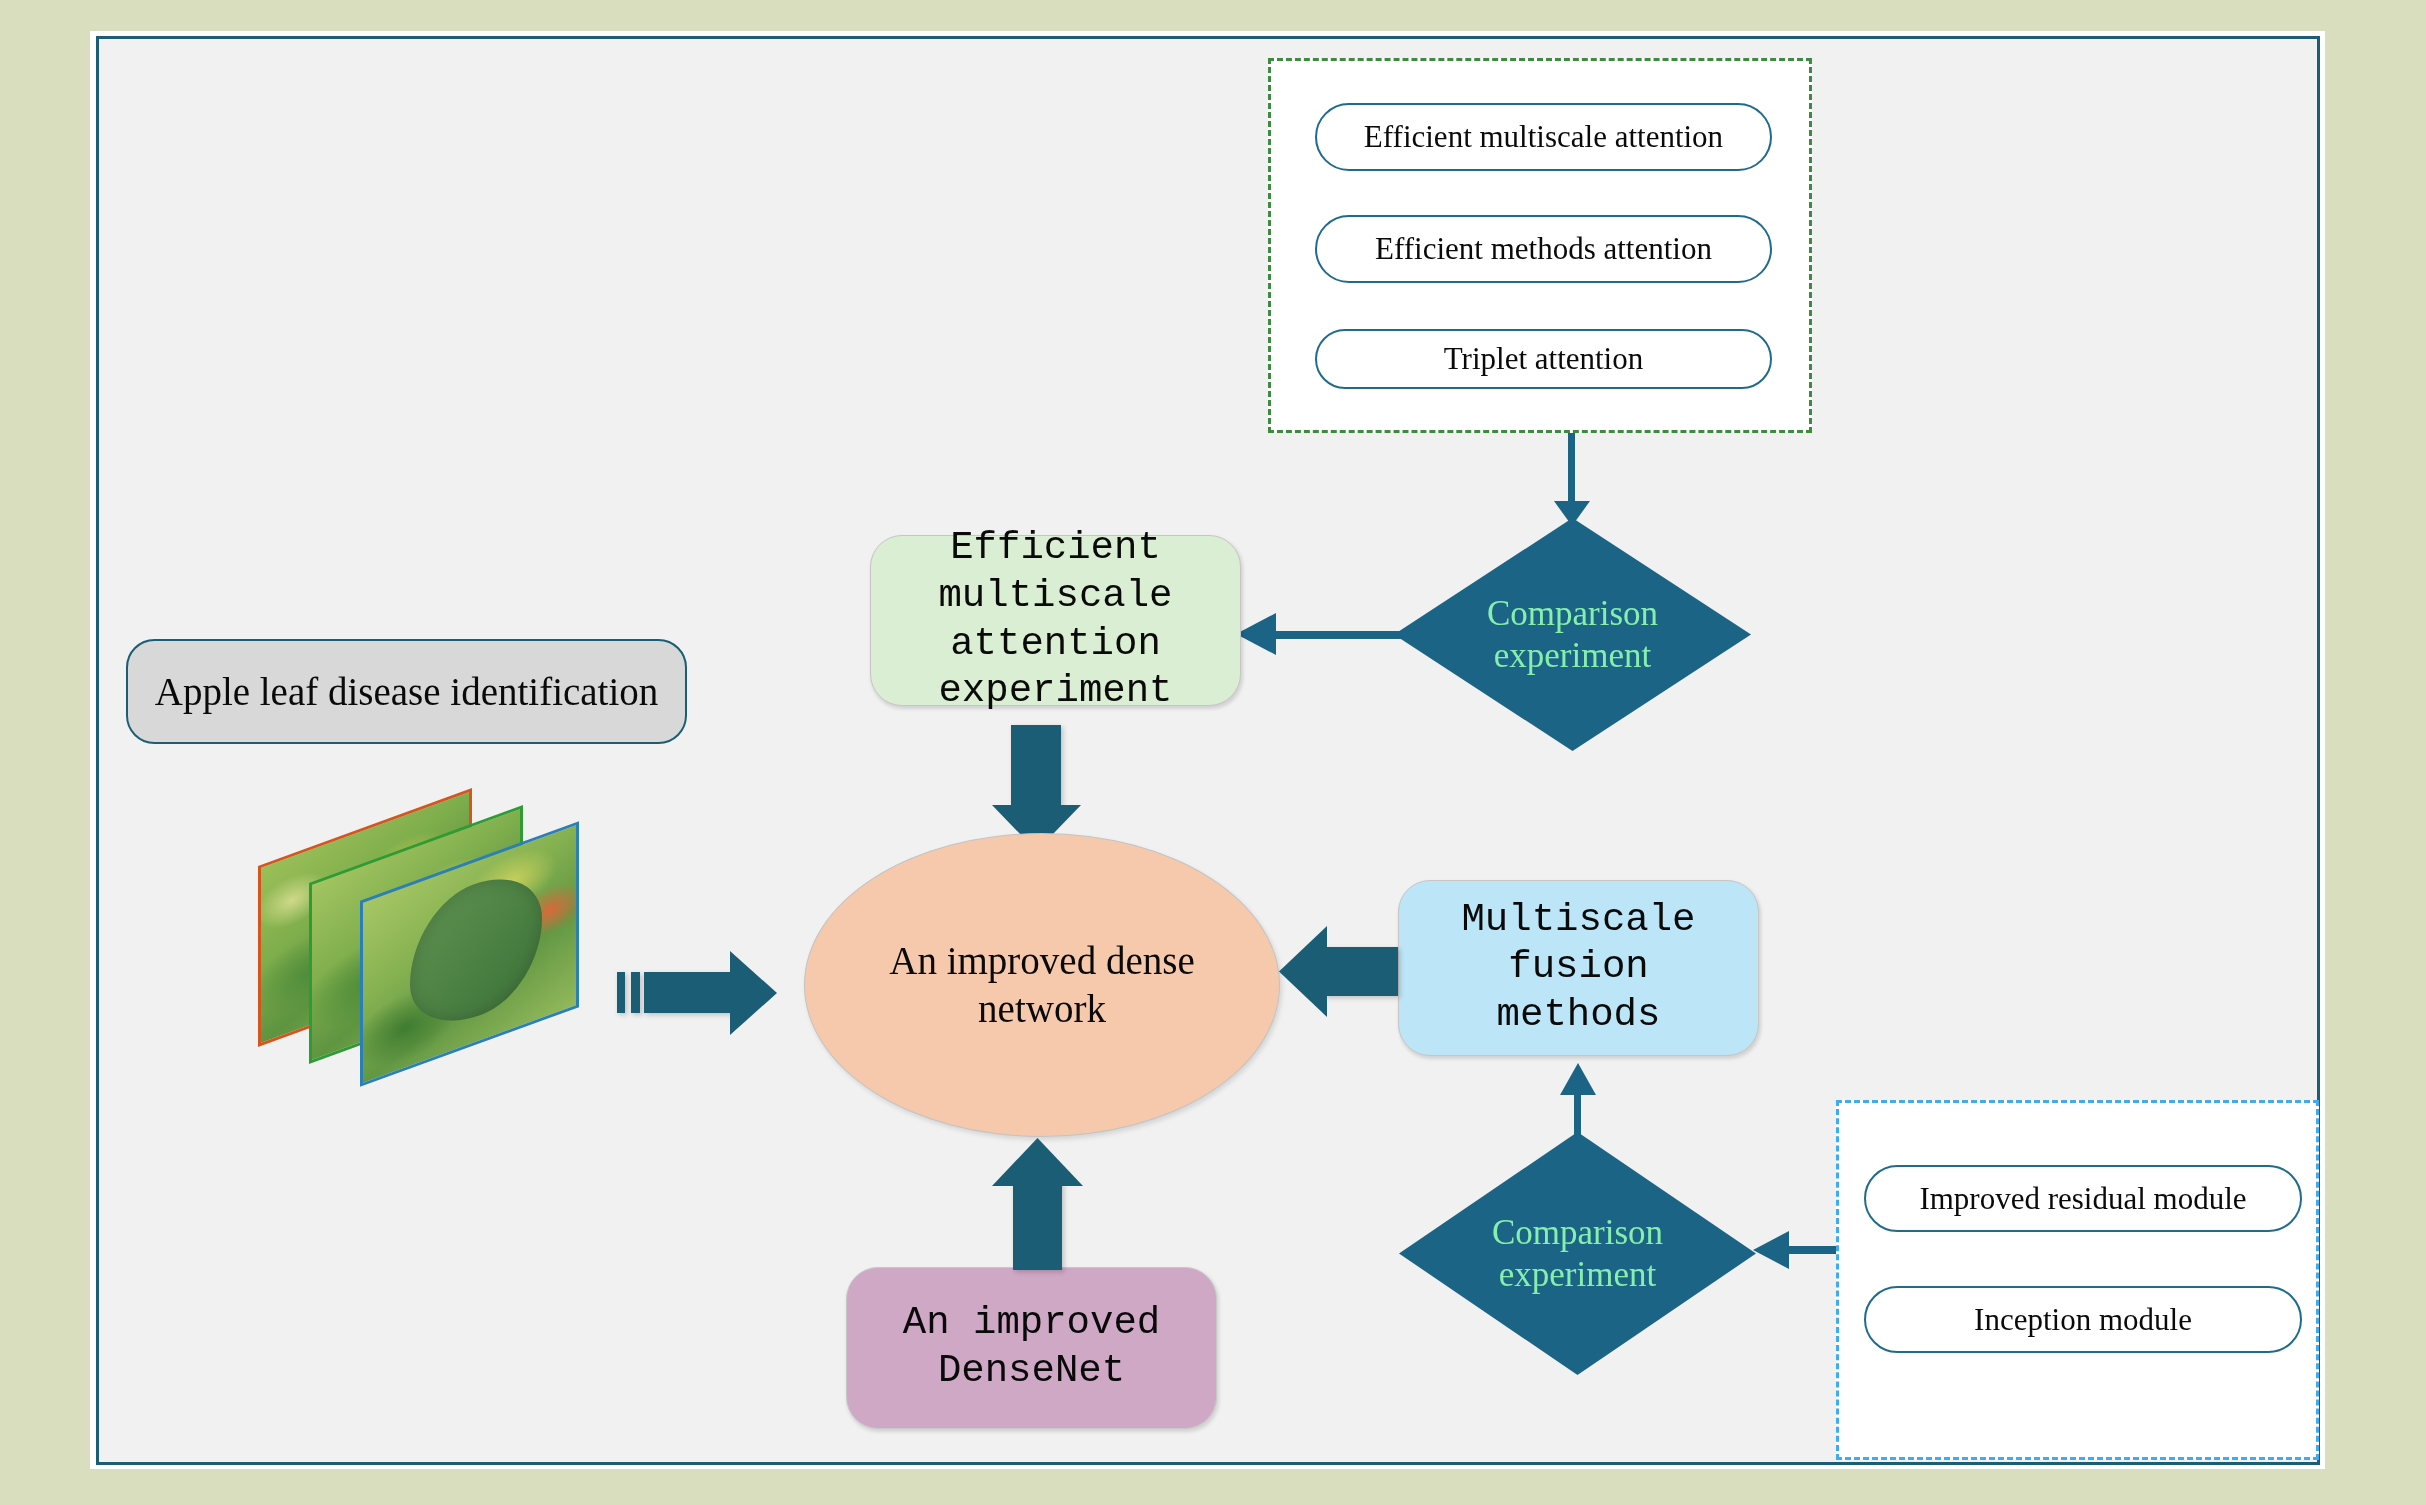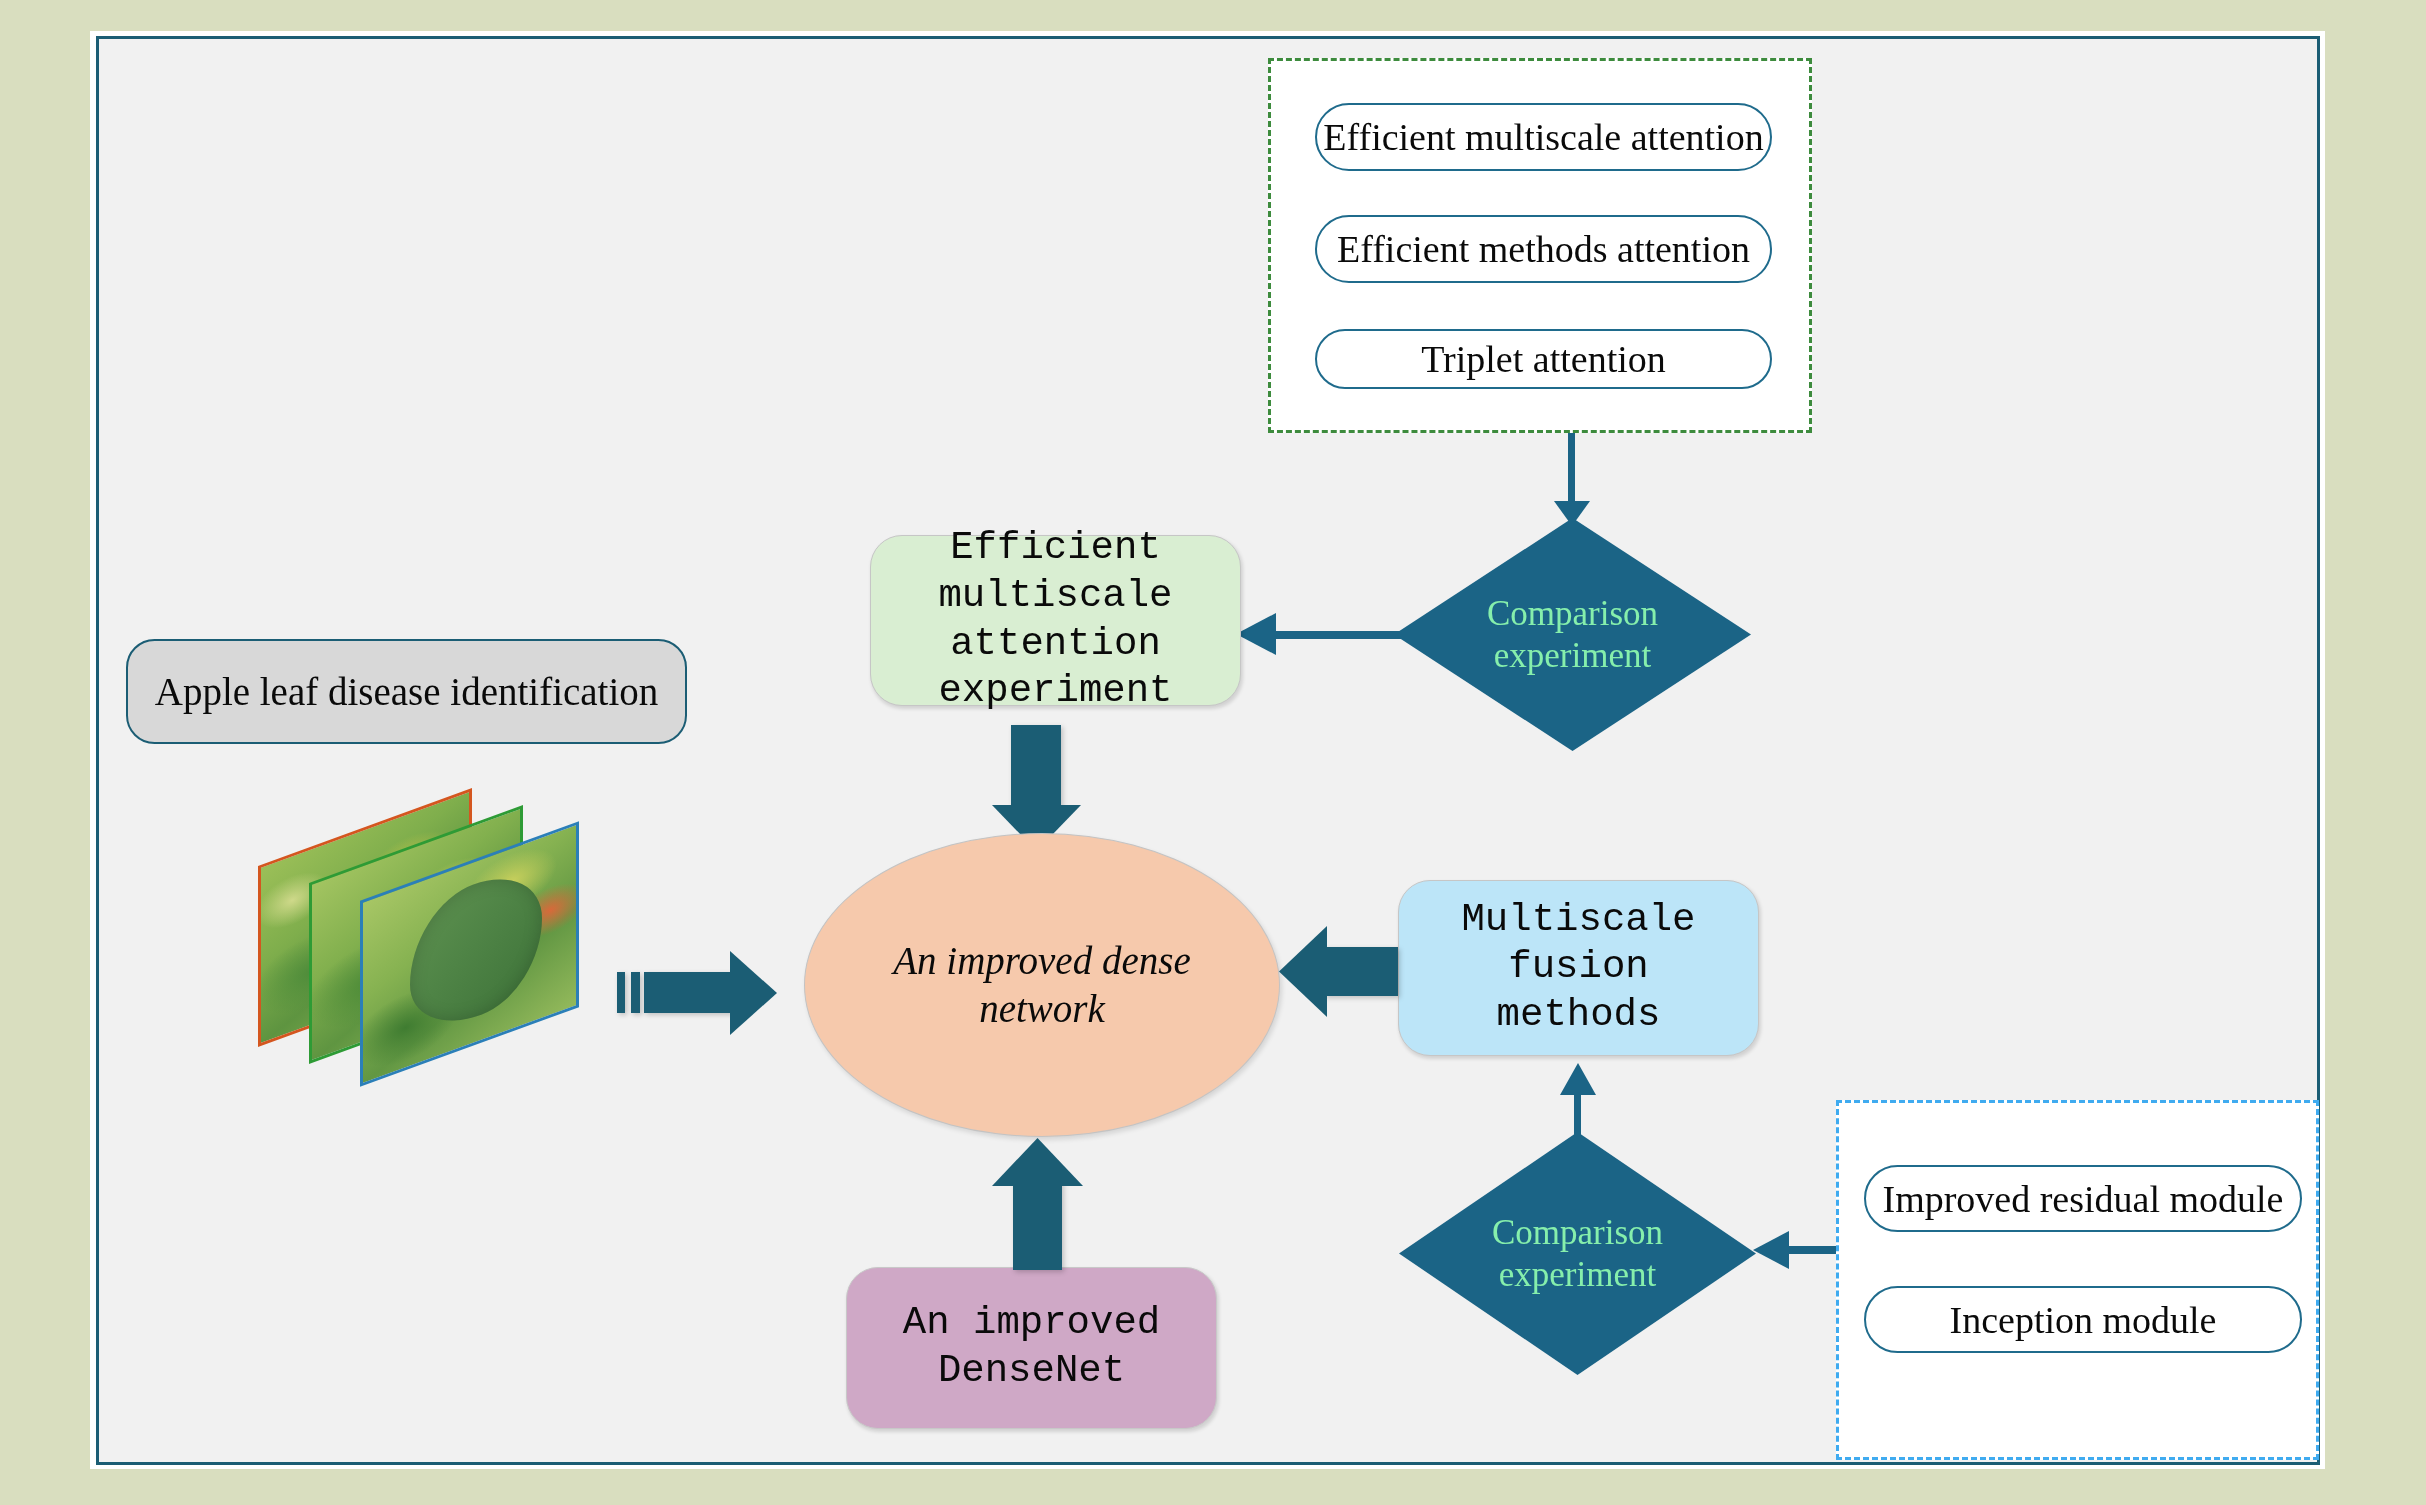--- a/index.html
+++ b/index.html
@@ -54,21 +54,20 @@
     font-size:39px;
     align-items:center;
   }
 
   
   #node-core{
     left:804px;top:833px;width:476px;height:304px;
     background:#f6c9ac;border:1.9px solid #c3c3c3;border-radius:50%;
     font-size:39px;box-shadow:1.9px 2.9px 4.8px rgba(0,0,0,0.12);
     padding:0 44px;
-    font-style:italic;
   }
 
   
   .diamond{
     position:absolute;
     display:flex;align-items:center;justify-content:center;
     text-align:center;color:#86efac;font-size:35px;line-height:1.2;
     background:#1b6486;
     clip-path:polygon(50% 0,100% 50%,50% 100%,0 50%);
     filter:drop-shadow(2.9px 2.9px 2.9px rgba(0,0,0,0.18));
@@ -85,21 +84,21 @@
   #group-modules{
     left:1836px;top:1100px;width:483px;height:360px;
     border:3.8px dashed #3fabf0;
   }
 
   
   .pill{
     position:absolute;box-sizing:border-box;
     background:#ffffff;border:2.9px solid #1f6b8c;border-radius:950px;
     display:flex;align-items:center;justify-content:center;
-    font-size:38px;color:#0a0a0a;
+    font-size:31px;color:#0a0a0a;
   }
 
   
   .line{position:absolute;background:#1b6486;}
   .arrowhead{position:absolute;width:0;height:0;}
 
   
   .block-arrow{position:absolute;background:#1b5d74;
                filter:drop-shadow(2.9px 2.9px 2.9px rgba(0,0,0,0.2));}
 

